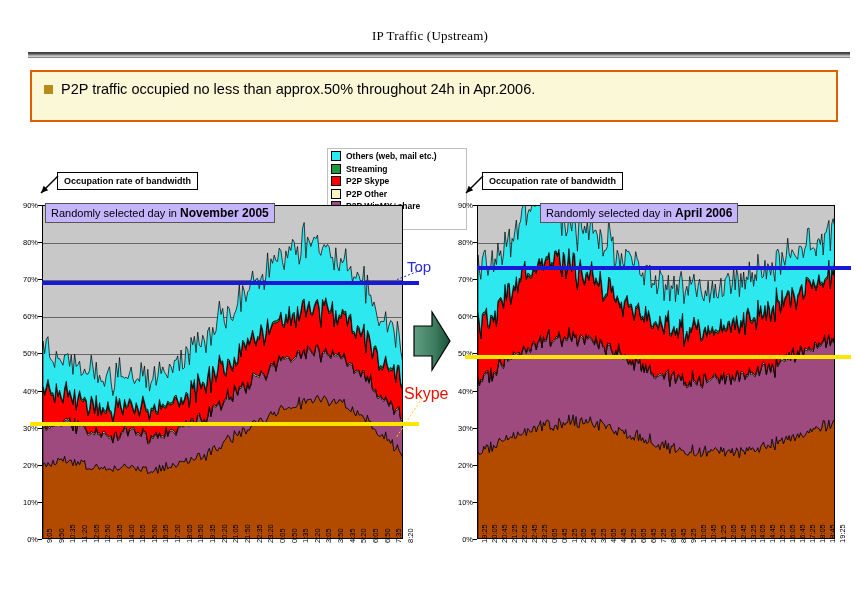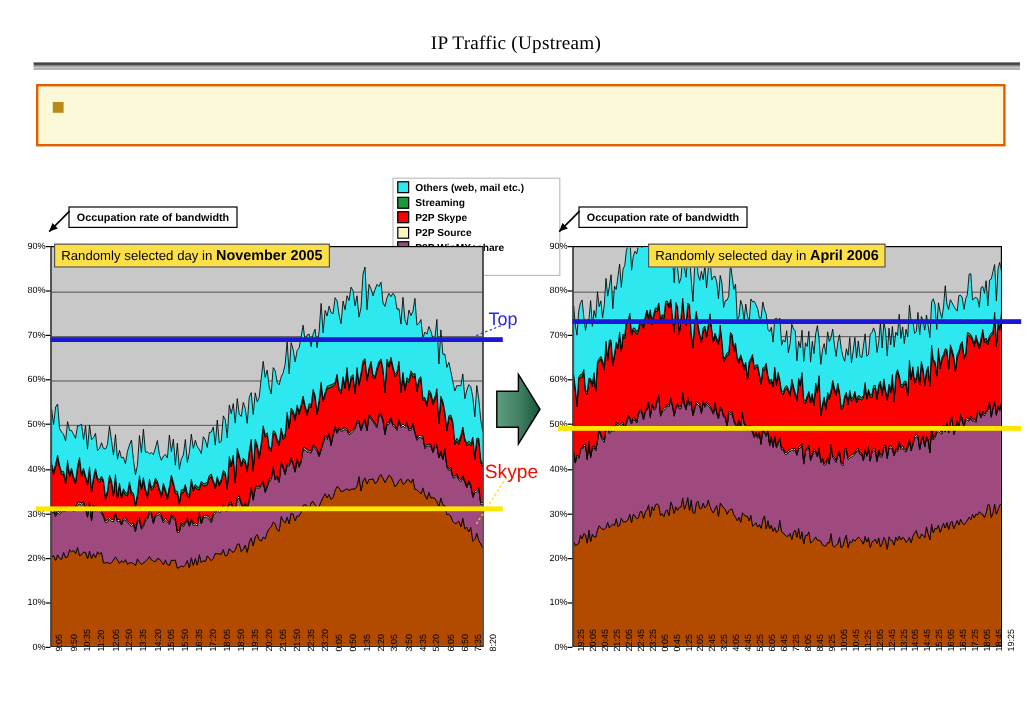--- a/index.html
+++ b/index.html
@@ -8,21 +8,21 @@
     background:#ffffff;
     font-family:"Liberation Sans", sans-serif;
     overflow:hidden;
     position:relative;
   }
   
   #slide-title{
     position:absolute; left:300px; top:28px; width:260px;
     text-align:center;
     font-family:"Liberation Serif", serif;
-    font-size:16px; color:#000;
+    font-size:13px; color:#000;
     letter-spacing:.2px;
   }
   #source-block{
     position:absolute; right:8px; top:8px; width:300px;
     text-align:left;
     font-size:13.5px; font-weight:bold; line-height:1.35;
     color:#000;
   }
   #header-rule{
     position:absolute; left:28px; top:52px; width:822px; height:5px;
@@ -57,21 +57,21 @@
     padding:3px 6px; white-space:nowrap;
   }
   .occ-arrow{position:absolute;}
   
   .chart{position:absolute;}
   .plot{position:absolute;background:#c8c8c8;border:1px solid #000;box-sizing:border-box;overflow:hidden;}
   .plot svg{display:block;position:absolute;left:0;top:0;}
   .gridline{position:absolute;left:0;right:0;height:1px;background:#666;}
   .ytickmark{position:absolute;width:4px;height:1px;background:#000;}
   .daybox{
-    position:absolute;background:#fde047;border:1px solid #555;
+    position:absolute;background:#c4b5fd;border:1px solid #555;
     font-size:11px;color:#000;padding:2px 5px;white-space:nowrap;
   }
   .daybox b{font-size:12px;}
   .xlabels{position:absolute;}
   .xlab{
     position:absolute;font-size:7.5px;color:#000;
     transform-origin:left top;transform:rotate(-90deg);
     white-space:nowrap;
   }
   
@@ -91,39 +91,40 @@
 <div id="slide-title">IP Traffic (Upstream)</div>
 
 <div id="source-block">
 </div>
 
 <div id="header-rule"></div>
 
 <div id="bullet-box">
   <div class="bullet-row">
     <span class="bullet-sq"></span>
+    <span class="bullet-tx">P2P traffic occupied no less than approx.50% throughout 24h in Apr.2006.</span>
   </div>
 </div>
 
 <div id="legend">
     <div class="leg-row">
       <span class="leg-sw" style="background: rgb(46, 232, 240);"></span>
       <span class="leg-tx">Others (web, mail etc.)</span>
     </div>
     <div class="leg-row">
       <span class="leg-sw" style="background: rgb(26, 154, 60);"></span>
       <span class="leg-tx">Streaming</span>
     </div>
     <div class="leg-row">
       <span class="leg-sw" style="background: rgb(255, 0, 0);"></span>
       <span class="leg-tx">P2P Skype</span>
     </div>
     <div class="leg-row">
       <span class="leg-sw" style="background: rgb(251, 246, 192);"></span>
-      <span class="leg-tx">P2P Source</span>
+      <span class="leg-tx">P2P Other</span>
     </div>
     <div class="leg-row">
       <span class="leg-sw" style="background: rgb(158, 74, 126);"></span>
       <span class="leg-tx">P2P WinMX+share</span>
     </div>
     <div class="leg-row">
       <span class="leg-sw" style="background: rgb(178, 74, 0);"></span>
       <span class="leg-tx">P2P Winny</span>
     </div>
   </div>

